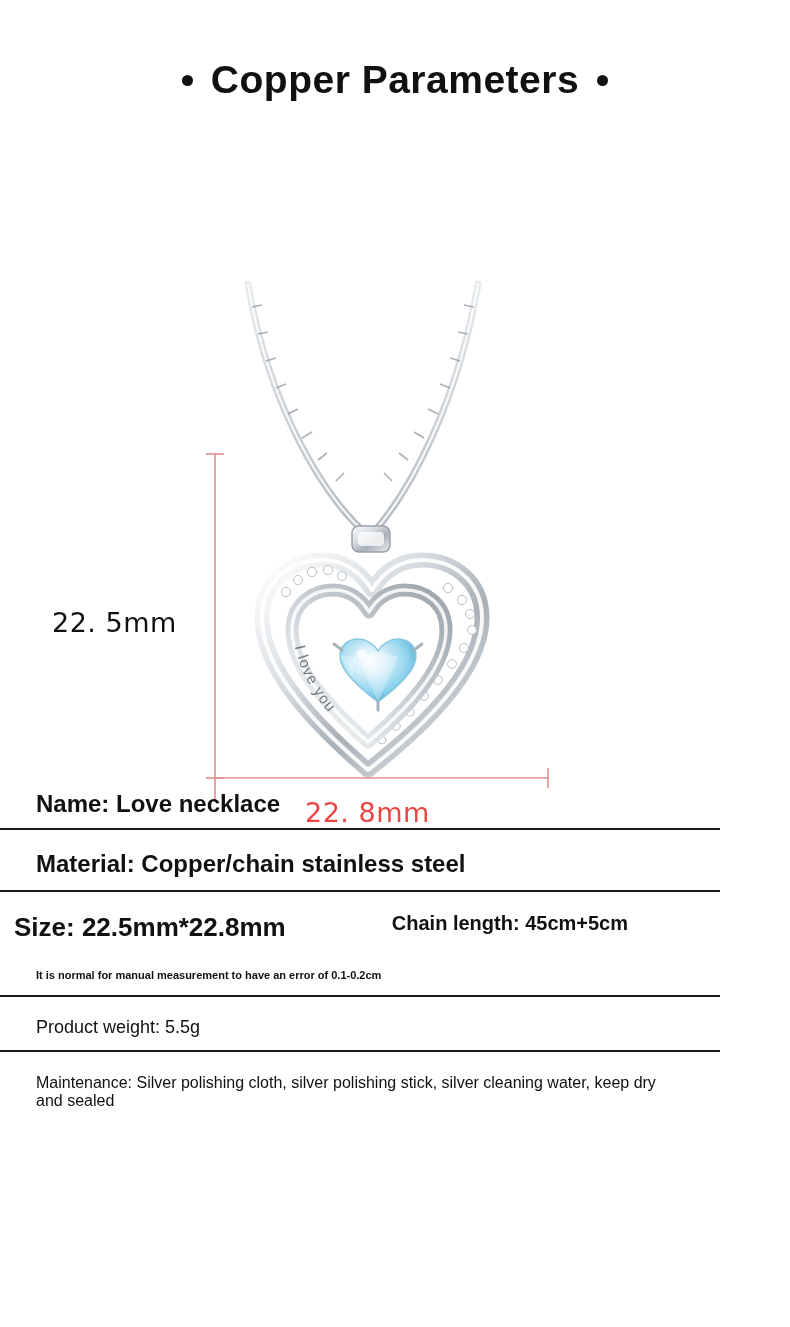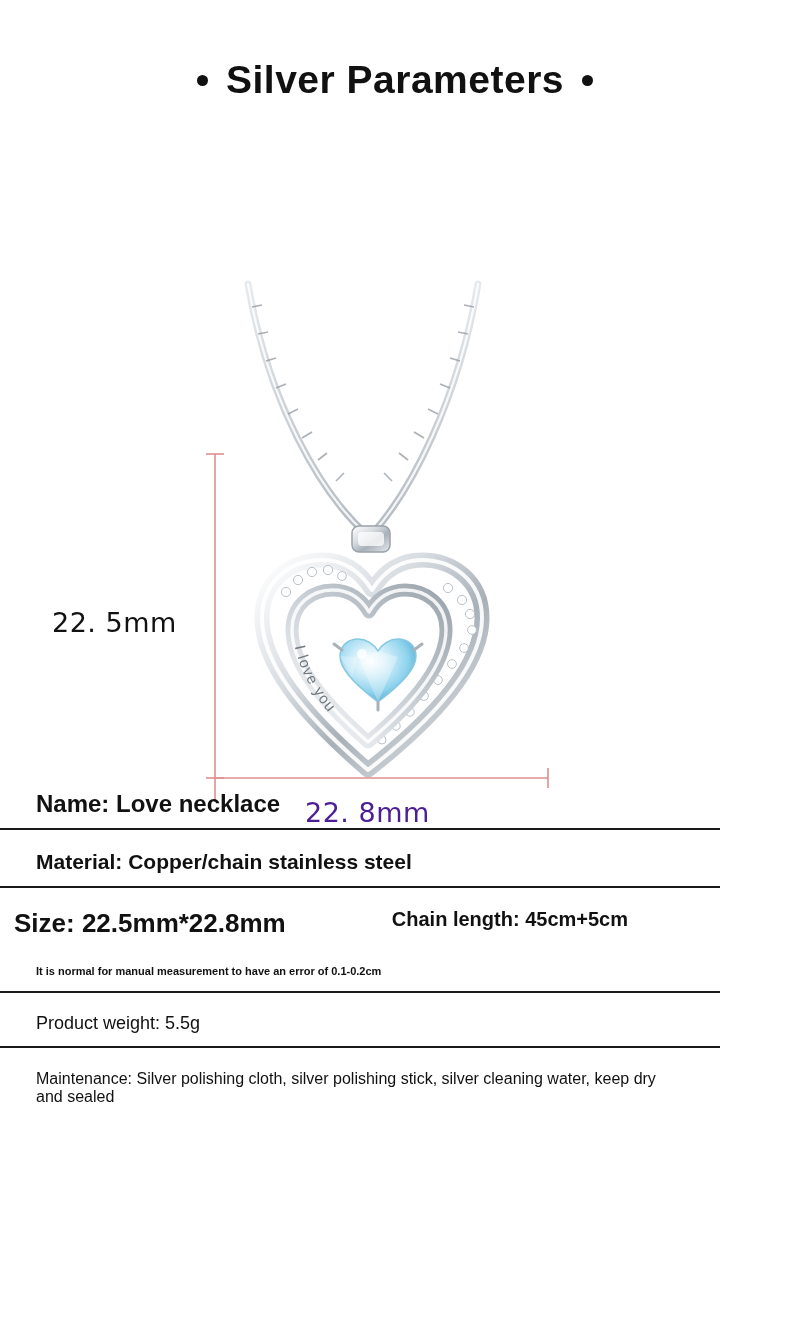--- a/index.html
+++ b/index.html
@@ -58,21 +58,21 @@
     font-family: "DejaVu Sans", sans-serif;
     color: #111111;
     letter-spacing: 0.5px;
   }
   .dim-label-h {
     position: absolute;
     left: 305px;
     top: 695px;
     font-size: 27px;
     font-family: "DejaVu Sans", sans-serif;
-    color: #4c1d95;
+    color: #ef4444;
     letter-spacing: 0.5px;
   }
 
   
   .specs {
     position: absolute;
     left: 0;
     top: 790px;
     width: 662px;
   }
@@ -86,21 +86,21 @@
     margin: 0 auto;
   }
   .r-wide { width: 720px; }
 
   .line-name {
     font-size: 24px;
     font-weight: bold;
     padding: 0 0 10px 36px;
   }
   .line-material {
-    font-size: 21px;
+    font-size: 24px;
     font-weight: bold;
     padding: 20px 0 12px 36px;
   }
   .line-size-wrap {
     display: flex;
     align-items: flex-start;
     padding: 20px 0 10px 0;
   }
   .line-size {
     font-size: 26px;
@@ -132,21 +132,21 @@
     font-size: 18px;
     font-weight: bold;
     padding: 20px 0 14px 36px;
   }
 </style>
 </head>
 <body>
 
 <div class="title-row">
   <span class="title-dot"></span>
-  <span class="title-text">Silver Parameters</span>
+  <span class="title-text">Copper Parameters</span>
   <span class="title-dot"></span>
 </div>
 
 <div class="product-area">
   <svg class="product-svg" width="790" height="700" viewBox="0 0 790 700">
     <defs>
       <linearGradient id="metal" x1="0" y1="0" x2="1" y2="1">
         <stop offset="0%" stop-color="#ffffff"></stop>
         <stop offset="35%" stop-color="#d8dde2"></stop>
         <stop offset="60%" stop-color="#a8b0b8"></stop>

